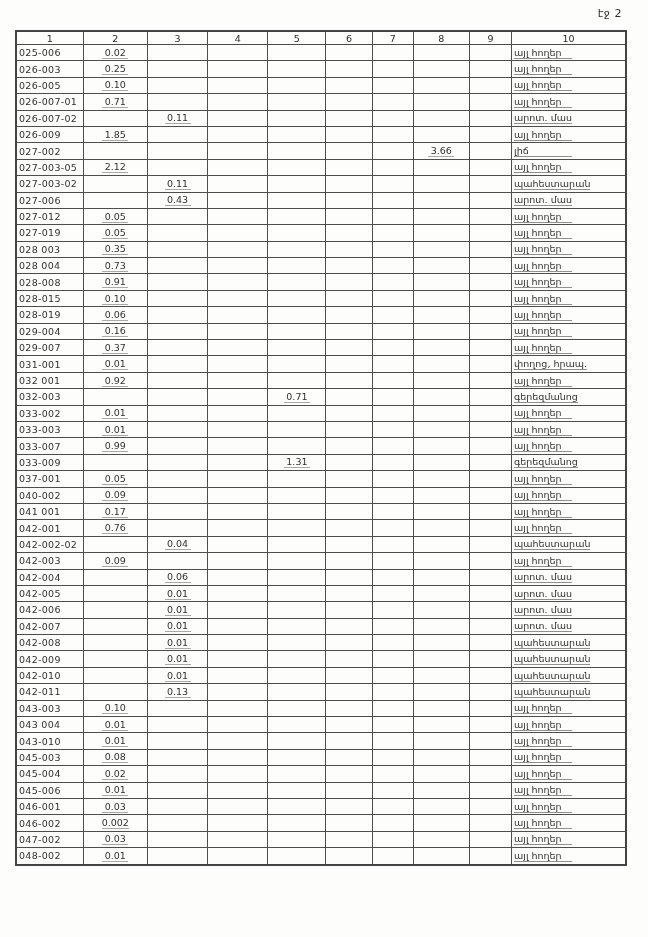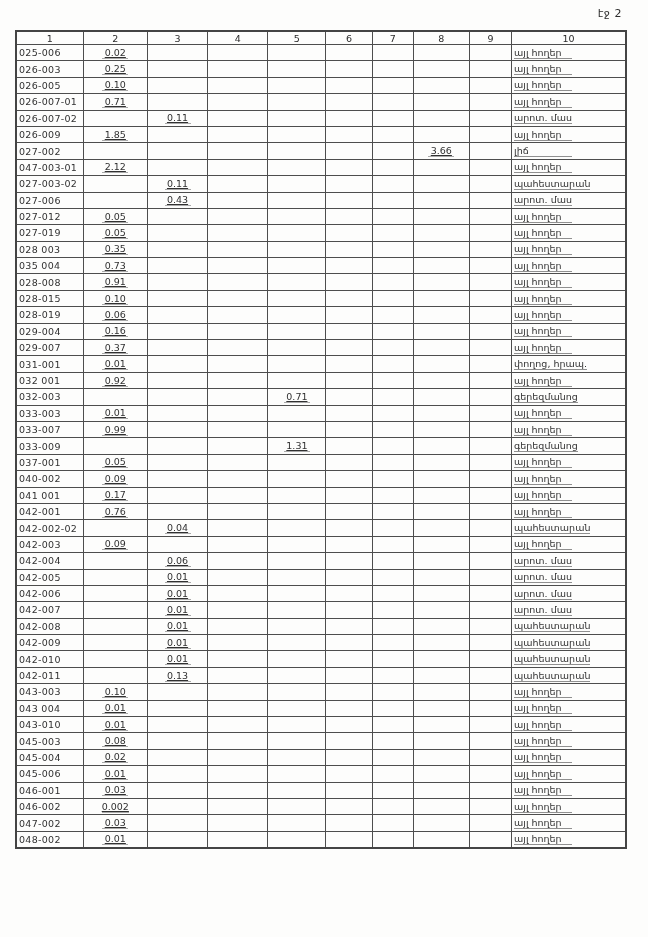--- a/index.html
+++ b/index.html
@@ -53,21 +53,20 @@
   td.use-cell .use-text {
     display: inline-block;
     border-bottom: 1px solid #909090;
     padding-bottom: 0px;
     min-width: 58px;
   }
   td.num-cell .num-text {
     display: inline-block;
     border-bottom: 1px solid #a8a8a8;
     min-width: 26px;
-    text-decoration: underline;
   }
 </style>
 </head>
 <body>
 
 <div class="page">
   <div class="page-number">էջ 2</div>
 
   <table class="scan-table">
     <colgroup>
@@ -175,21 +174,21 @@
           <td class="num-cell"></td>
           <td class="num-cell"></td>
           <td class="num-cell"></td>
           <td class="num-cell"></td>
           <td class="num-cell"></td>
           <td class="num-cell"><span class="num-text">3.66</span></td>
           <td class="num-cell"></td>
           <td class="use-cell"><span class="use-text">լիճ</span></td>
         </tr>
         <tr>
-          <td class="code-cell">047-003-01</td>
+          <td class="code-cell">027-003-05</td>
           <td class="num-cell"><span class="num-text">2.12</span></td>
           <td class="num-cell"></td>
           <td class="num-cell"></td>
           <td class="num-cell"></td>
           <td class="num-cell"></td>
           <td class="num-cell"></td>
           <td class="num-cell"></td>
           <td class="num-cell"></td>
           <td class="use-cell"><span class="use-text">այլ հողեր</span></td>
         </tr>
@@ -247,21 +246,21 @@
           <td class="num-cell"></td>
           <td class="num-cell"></td>
           <td class="num-cell"></td>
           <td class="num-cell"></td>
           <td class="num-cell"></td>
           <td class="num-cell"></td>
           <td class="num-cell"></td>
           <td class="use-cell"><span class="use-text">այլ հողեր</span></td>
         </tr>
         <tr>
-          <td class="code-cell">035 004</td>
+          <td class="code-cell">028 004</td>
           <td class="num-cell"><span class="num-text">0.73</span></td>
           <td class="num-cell"></td>
           <td class="num-cell"></td>
           <td class="num-cell"></td>
           <td class="num-cell"></td>
           <td class="num-cell"></td>
           <td class="num-cell"></td>
           <td class="num-cell"></td>
           <td class="use-cell"><span class="use-text">այլ հողեր</span></td>
         </tr>
@@ -353,20 +352,32 @@
           <td class="code-cell">032-003</td>
           <td class="num-cell"></td>
           <td class="num-cell"></td>
           <td class="num-cell"></td>
           <td class="num-cell"><span class="num-text">0.71</span></td>
           <td class="num-cell"></td>
           <td class="num-cell"></td>
           <td class="num-cell"></td>
           <td class="num-cell"></td>
           <td class="use-cell"><span class="use-text">գերեզմանոց</span></td>
+        </tr>
+        <tr>
+          <td class="code-cell">033-002</td>
+          <td class="num-cell"><span class="num-text">0.01</span></td>
+          <td class="num-cell"></td>
+          <td class="num-cell"></td>
+          <td class="num-cell"></td>
+          <td class="num-cell"></td>
+          <td class="num-cell"></td>
+          <td class="num-cell"></td>
+          <td class="num-cell"></td>
+          <td class="use-cell"><span class="use-text">այլ հողեր</span></td>
         </tr>
         <tr>
           <td class="code-cell">033-003</td>
           <td class="num-cell"><span class="num-text">0.01</span></td>
           <td class="num-cell"></td>
           <td class="num-cell"></td>
           <td class="num-cell"></td>
           <td class="num-cell"></td>
           <td class="num-cell"></td>
           <td class="num-cell"></td>

